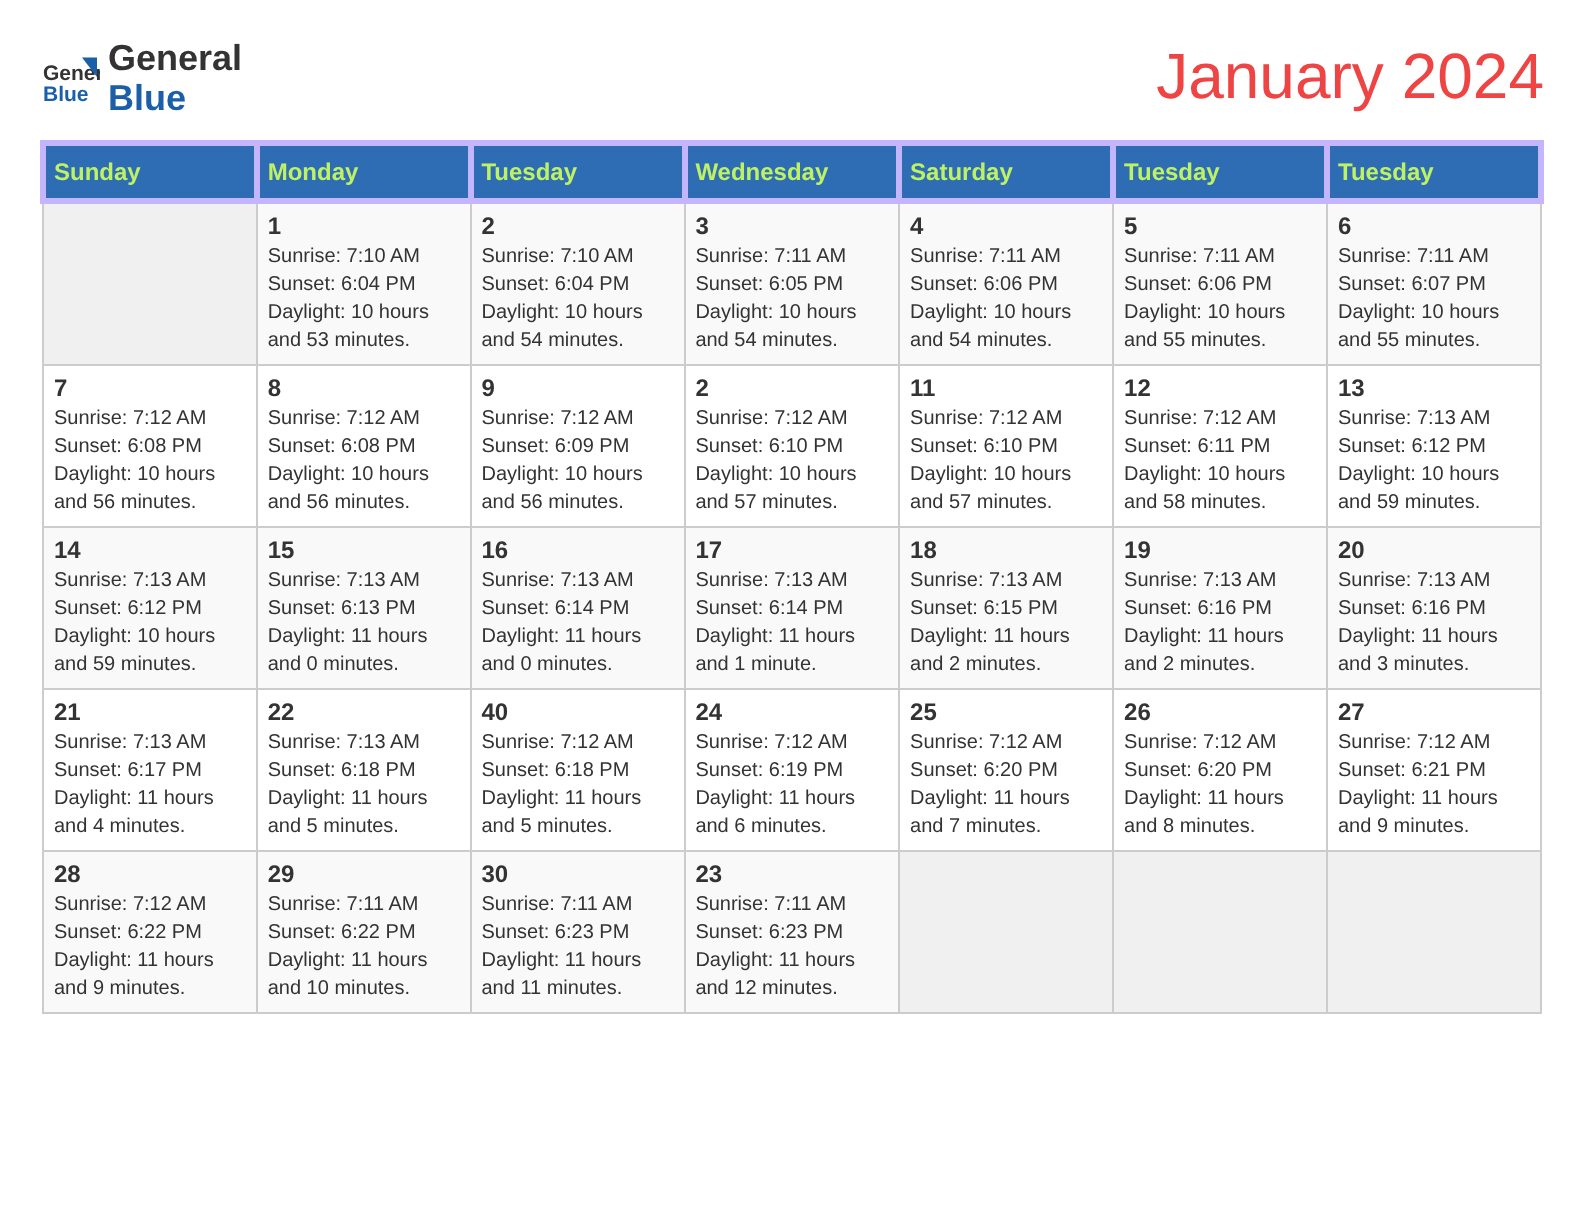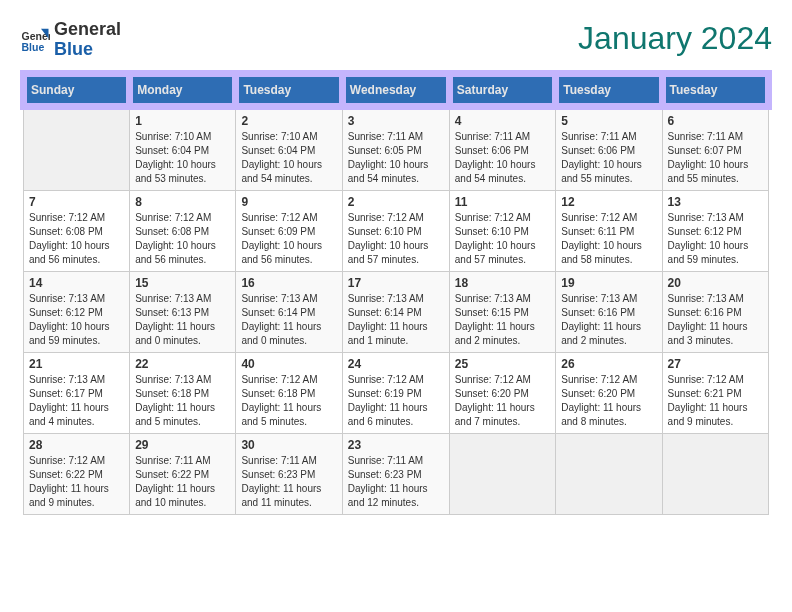--- a/index.html
+++ b/index.html
@@ -31,39 +31,39 @@
     .logo-icon {
       width: 30px;
       height: 30px;
     }
     .title-section {
       text-align: right;
     }
     .calendar-title {
       font-size: 32px;
       font-weight: normal;
-      color: #0f766e;
+      color: #ef4444;
     }
     .calendar-subtitle {
       font-size: 14px;
       color: #555;
     }
     table {
       width: 100%;
       border-collapse: collapse;
       font-size: 11px;
     }
     thead tr th {
       background-color: #2e6db4;
-      color: #e5e5e5;
+      color: #bef264;
       padding: 6px 4px;
       text-align: left;
       font-size: 12px;
       font-weight: bold;
-      border: 7px solid #c4b5fd;
+      border: 3px solid #c4b5fd;
     }
     tbody tr td {
       border: 1px solid #ccc;
       vertical-align: top;
       padding: 4px 5px;
       height: 80px;
       width: 108px;
     }
     .day-number {
       font-weight: bold;

